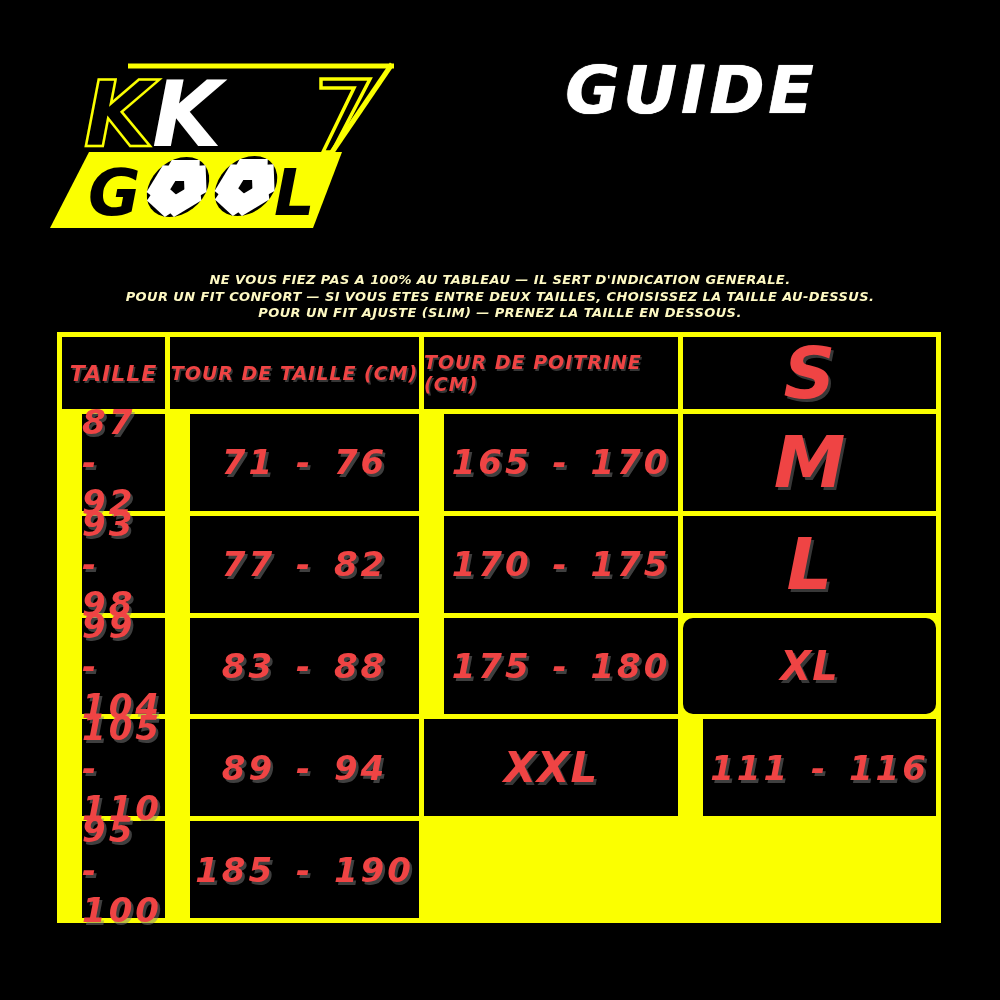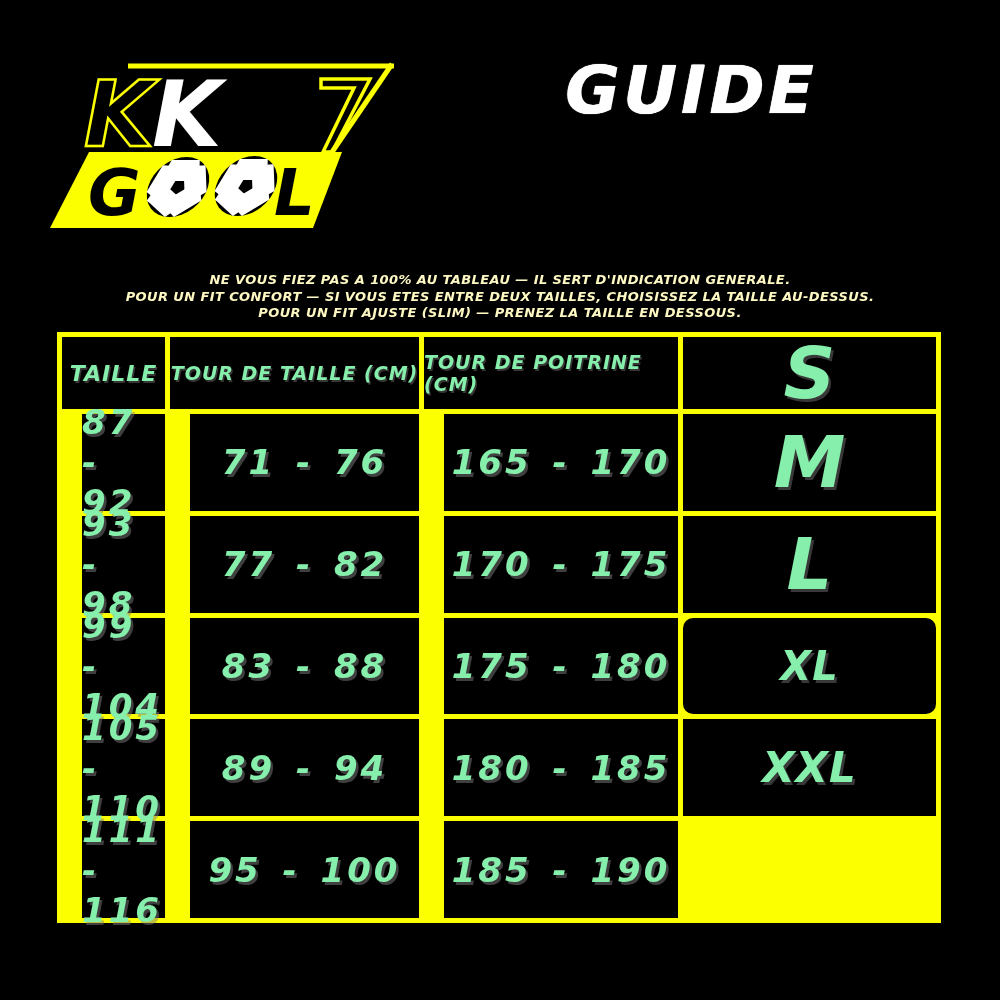--- a/index.html
+++ b/index.html
@@ -22,21 +22,21 @@
               line-height:16.5px;letter-spacing:0.4px;}
   
   .size-table{
     position:absolute;left:57px;top:332px;width:884px;height:591px;
     box-sizing:border-box;display:grid;
     grid-template-columns:103px 249px 254px 253px;
     grid-template-rows:72px repeat(5, 96.8px);
     gap:5px;padding:5px;background:var(--accent,#FBFF00);
   }
   .cell{background:#000;display:flex;align-items:center;justify-content:center;
-        color:#86efac;font-style:italic;font-weight:bold;}
+        color:#ef4444;font-style:italic;font-weight:bold;}
   .hdr{font-size:19px;letter-spacing:1px;text-shadow:1.5px 1.5px 0 rgba(120,120,120,.45);}
   .hdr-size{font-size:22px;}
   .val{font-size:34px;letter-spacing:3px;word-spacing:6px;
        text-shadow:2.5px 2.5px 0 rgba(125,125,125,.5);margin-left:20px;}
   .sz{text-shadow:2.5px 2.5px 0 rgba(125,125,125,.45);}
   .sz-big{font-size:72px;}
   .sz-xl{font-size:40px;letter-spacing:1px;border-radius:10px;}
   .sz-xxl{font-size:42px;letter-spacing:1px;}
 </style>
 </head>
@@ -112,21 +112,20 @@
     <div class="cell val">170 - 175</div>
 
     <div class="cell sz sz-big">L</div>
     <div class="cell val">99 - 104</div>
     <div class="cell val">83 - 88</div>
     <div class="cell val">175 - 180</div>
 
     <div class="cell sz sz-xl">XL</div>
     <div class="cell val">105 - 110</div>
     <div class="cell val">89 - 94</div>
-    <div class="cell val">180 - 185</div>
 
     <div class="cell sz sz-xxl">XXL</div>
     <div class="cell val">111 - 116</div>
     <div class="cell val">95 - 100</div>
     <div class="cell val">185 - 190</div>
   </div>
 
 </div>
 
 </body></html>

